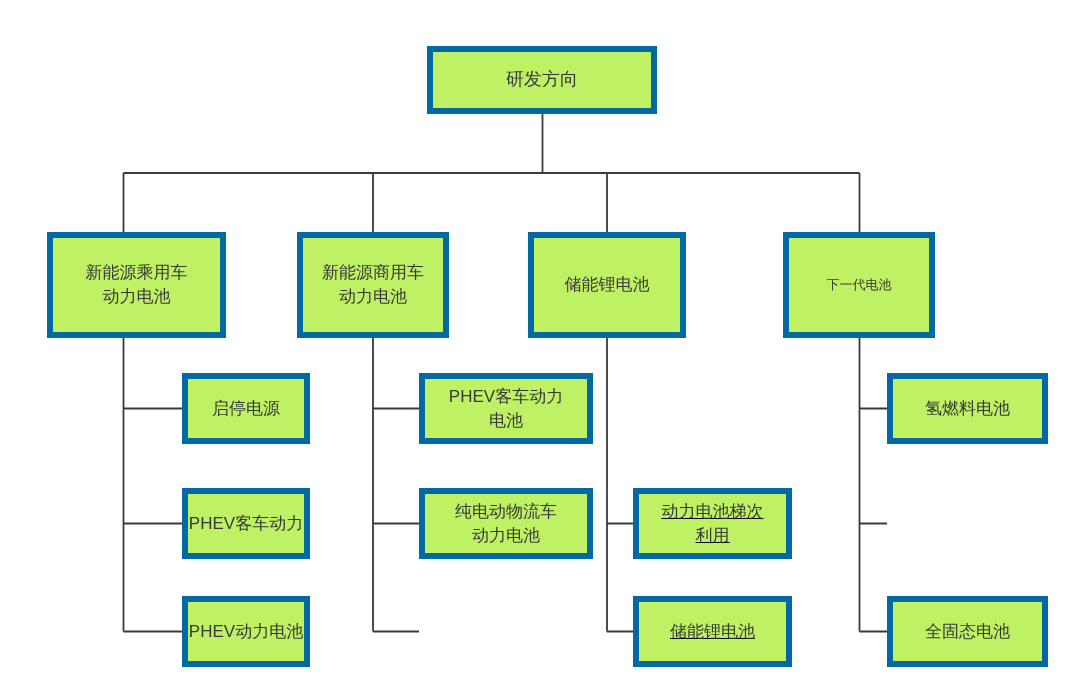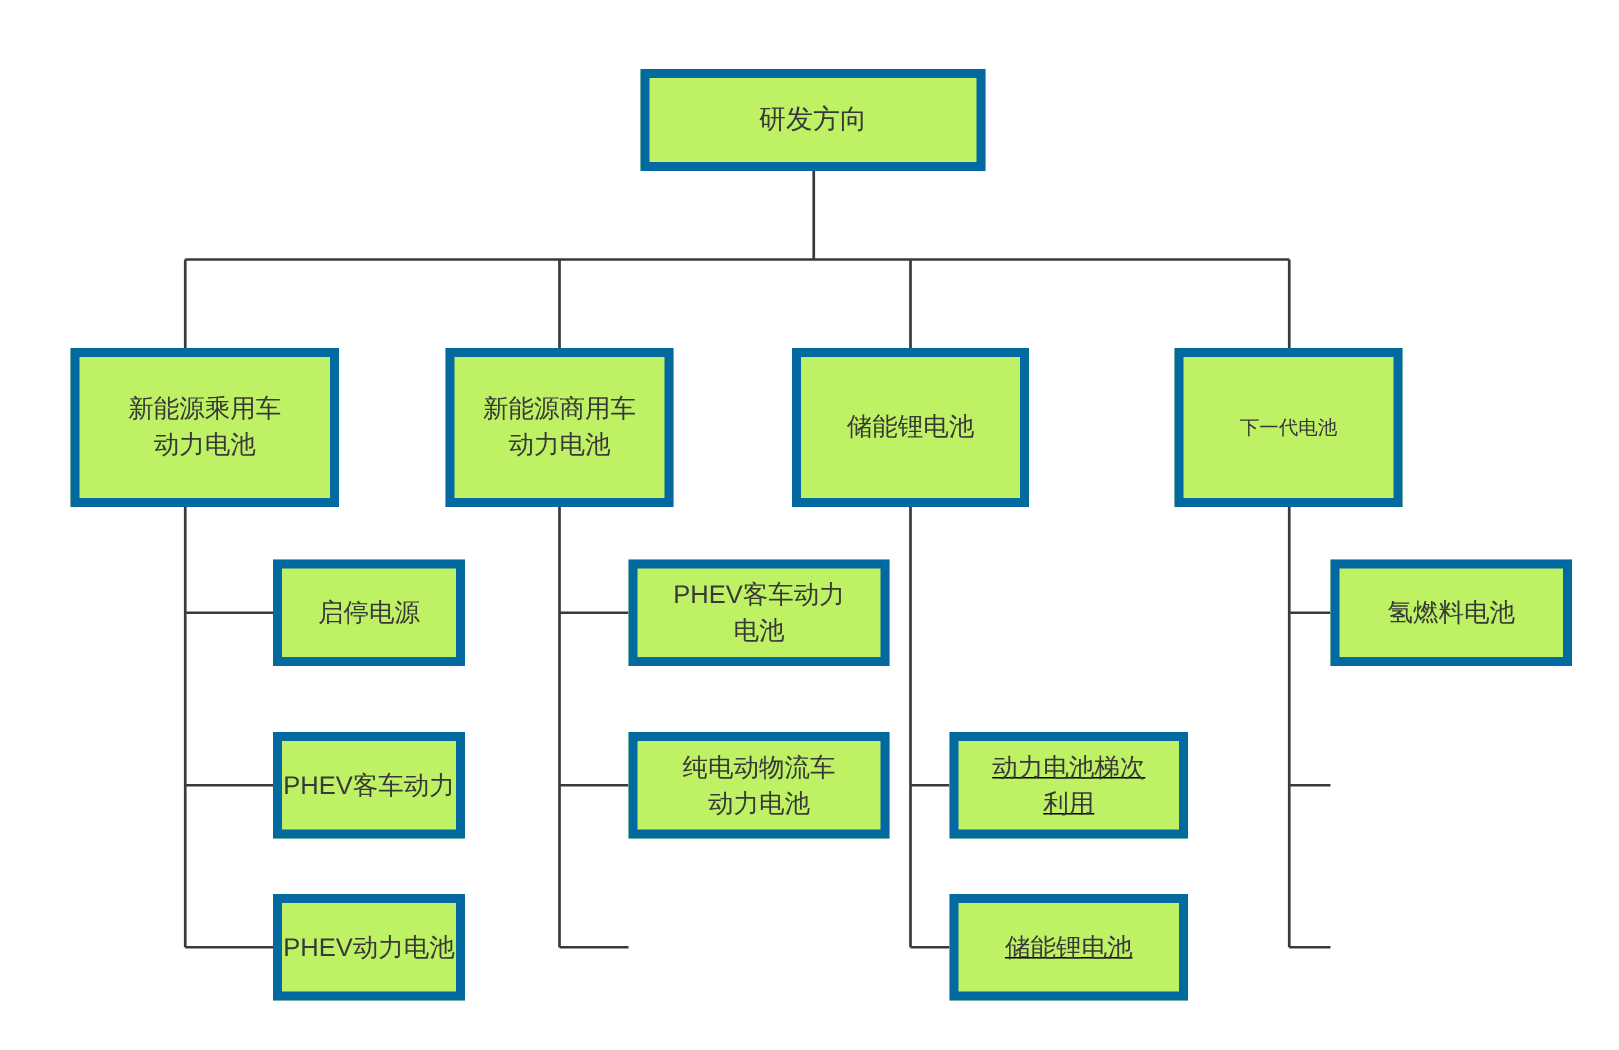--- a/index.html
+++ b/index.html
@@ -114,14 +114,17 @@
     <span class="lbl">动力电池梯次
 利用</span>
   </div>
   <div class="node leaf col3 row3">
     <span class="lbl">储能锂电池</span>
   </div>
 
   <div class="node leaf col4 row1">
     <span class="lbl">氢燃料电池</span>
   </div>
+  <div class="node leaf col4 row3">
+    <span class="lbl">全固态电池</span>
+  </div>
 
 </div>
 
 </body></html>

